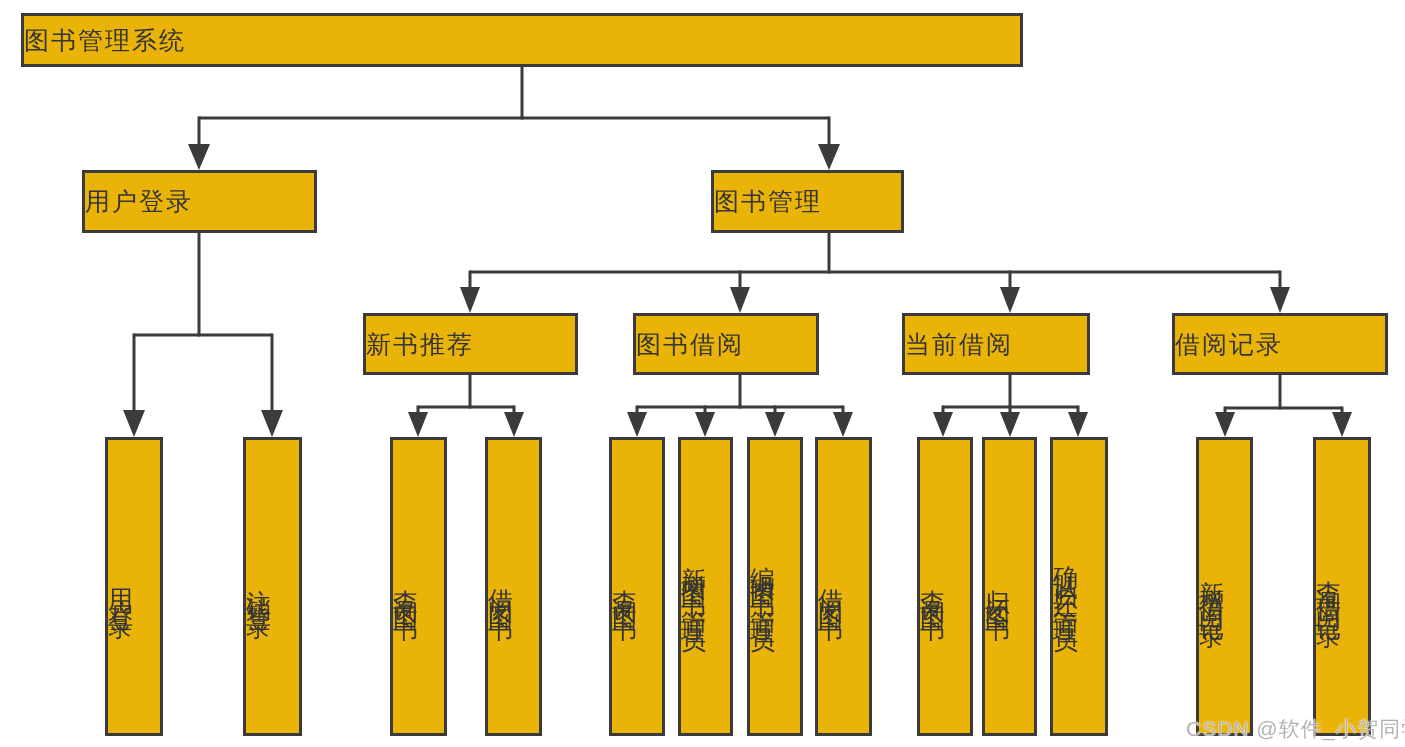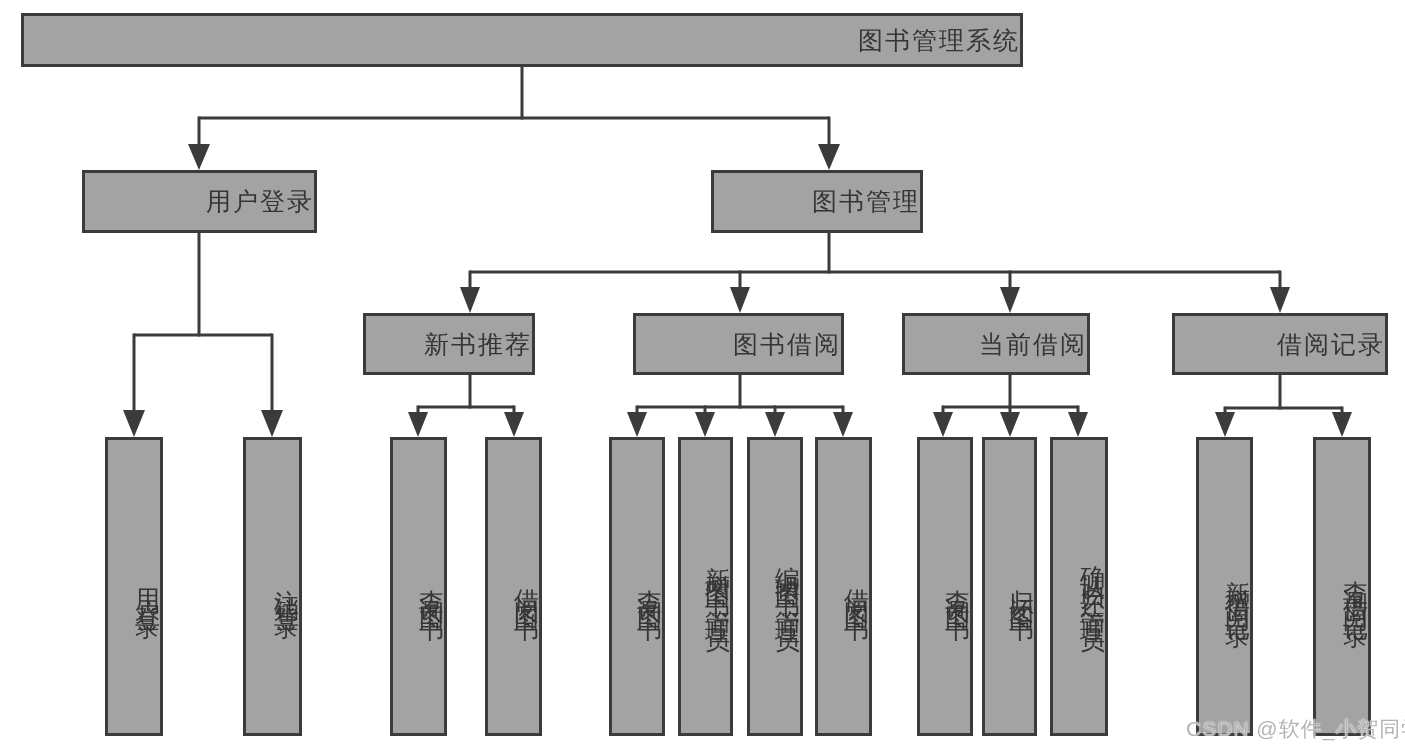--- a/index.html
+++ b/index.html
@@ -9,23 +9,23 @@
     position:relative;
     width:1405px; height:747px;
     background:#ffffff;
     overflow:hidden;
   }
   .wires { position:absolute; left:0; top:0; }
   .wires line { stroke:#3b3b3b; stroke-width:3; }
   .wires polygon { fill:#3b3b3b; }
   .box {
     position:absolute;
-    background:#a3a3a3;
+    background:#eab308;
     border:3px solid #3b3b3b;
-    display:flex; align-items:center; justify-content:flex-end;
+    display:flex; align-items:center; justify-content:flex-start;
     color:#353535;
     font-size:25px;
     letter-spacing:2px;
     white-space:nowrap;
     z-index:2;
   }
   .leaf .vtext {
     writing-mode:vertical-rl;
     text-orientation:mixed;
     letter-spacing:9px;
@@ -111,28 +111,28 @@
     <polygon points="1332,412 1352,412 1342,437"></polygon>
   </svg>
 
   <div class="box" style="left:21px;top:13px;width:1002px;height:54px">
     <span>图书管理系统</span>
   </div>
 
   <div class="box" style="left:82px;top:170px;width:235px;height:63px">
     <span>用户登录</span>
   </div>
-  <div class="box" style="left:711px;top:170px;width:212px;height:63px">
+  <div class="box" style="left:711px;top:170px;width:193px;height:63px">
     <span>图书管理</span>
   </div>
 
-  <div class="box" style="left:363px;top:313px;width:172px;height:62px">
+  <div class="box" style="left:363px;top:313px;width:215px;height:62px">
     <span>新书推荐</span>
   </div>
-  <div class="box" style="left:633px;top:313px;width:211px;height:62px">
+  <div class="box" style="left:633px;top:313px;width:186px;height:62px">
     <span>图书借阅</span>
   </div>
   <div class="box" style="left:902px;top:313px;width:188px;height:62px">
     <span>当前借阅</span>
   </div>
   <div class="box" style="left:1172px;top:313px;width:216px;height:62px">
     <span>借阅记录</span>
   </div>
 
   <div class="box leaf" style="left:105px;top:437px;width:58px;height:299px">

